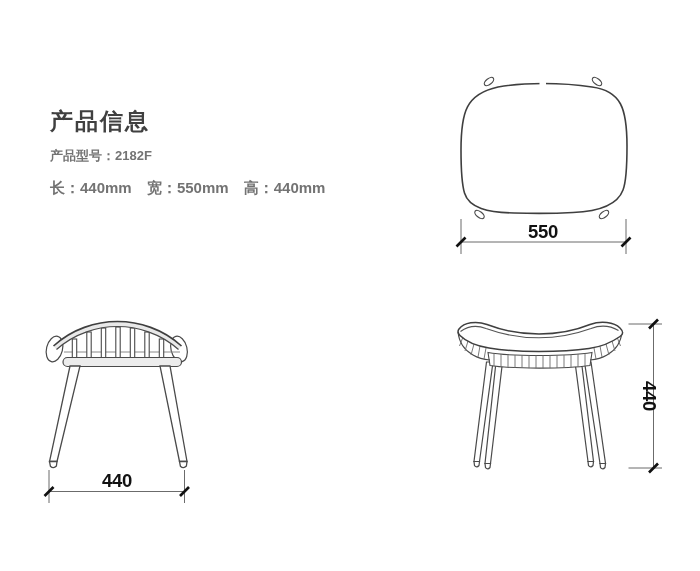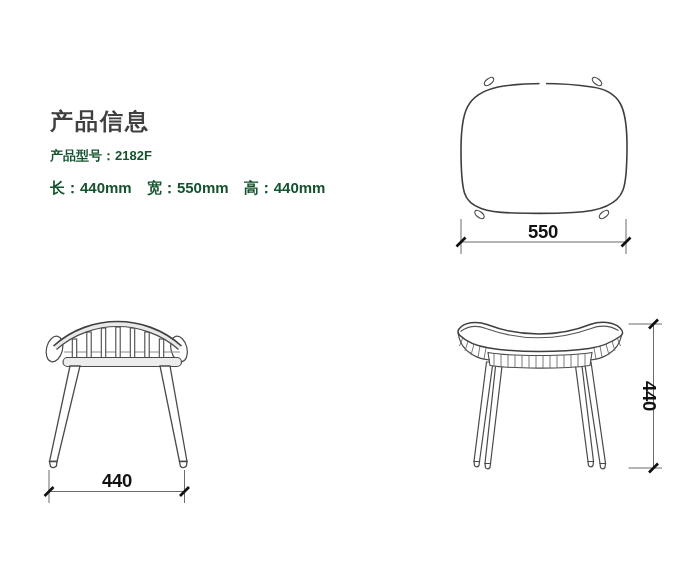--- a/index.html
+++ b/index.html
@@ -4,21 +4,21 @@
 <style>
   html,body{margin:0;padding:0;background:#ffffff;}
   #stage{
     position:relative;width:700px;height:571px;background:#ffffff;overflow:hidden;
     font-family:"Liberation Sans","DejaVu Sans",sans-serif;color:#1a1a1a;
   }
   .abs{position:absolute;}
   .info-title{
     left:50px;top:106px;font-size:23px;font-weight:700;letter-spacing:2px;color:#404040;
   }
-  .info-line{left:50px;font-size:13px;font-weight:600;color:#14532d;white-space:nowrap;}
+  .info-line{left:50px;font-size:13px;font-weight:600;color:#737373;white-space:nowrap;}
   .info-model{top:147px;}
   .info-dims{top:179px;font-size:15px;text-align:right;}
   .dim-group{margin-right:11px;}
   .dim-group:last-child{margin-right:0;}
   svg text{
     font-family:"Liberation Sans","DejaVu Sans",sans-serif;
     font-weight:600;fill:#111;letter-spacing:-0.3px;
   }
 </style>
 </head>

